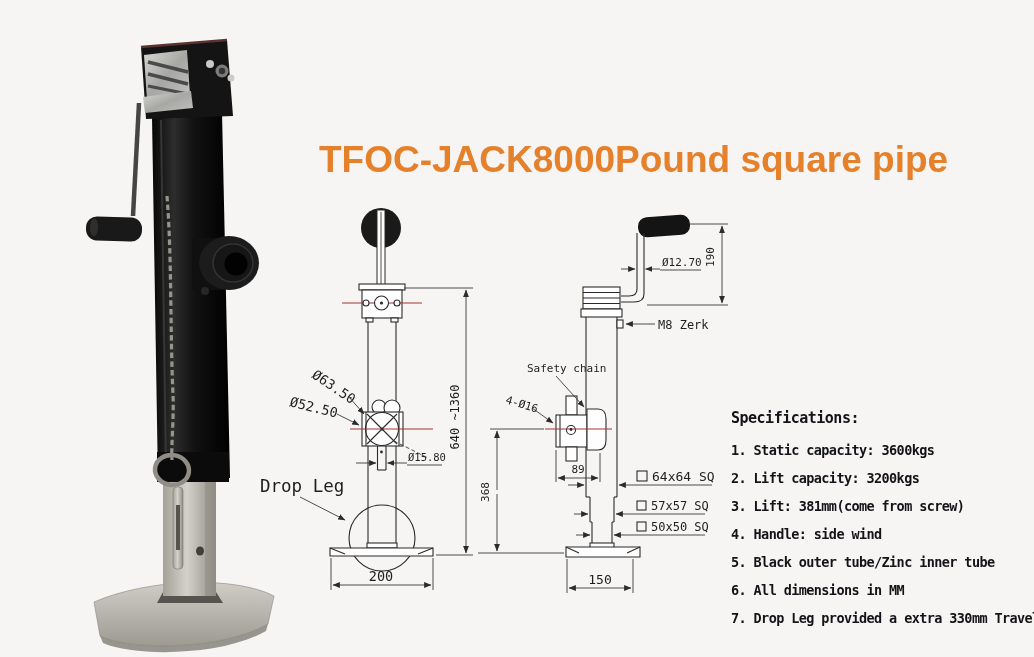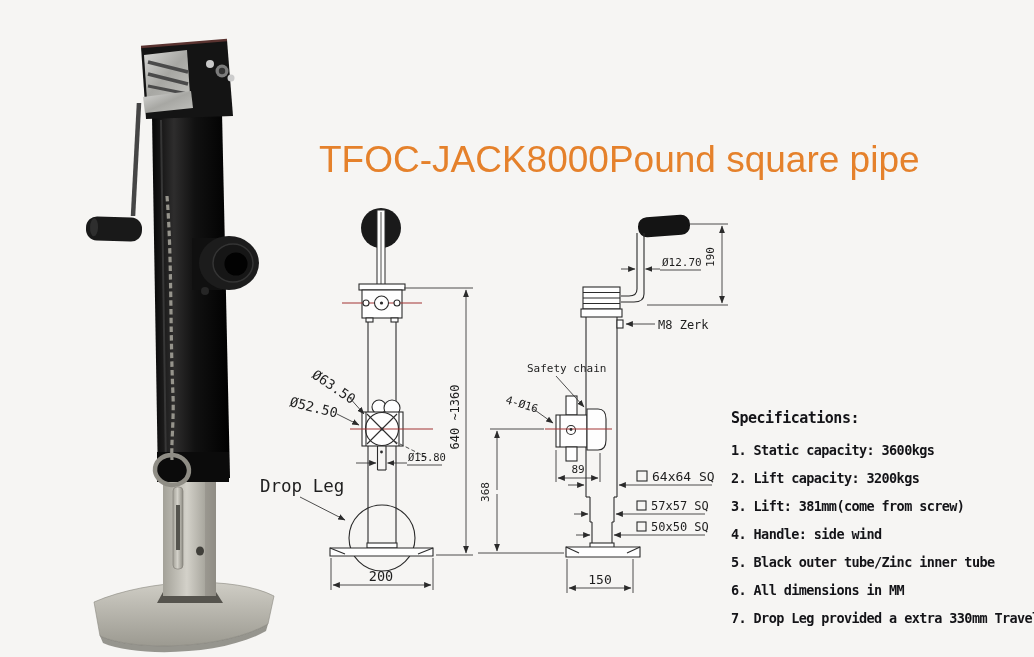--- a/index.html
+++ b/index.html
@@ -3,21 +3,21 @@
 <meta charset="utf-8">
 <style>
   html,body{margin:0;padding:0;}
   #stage{
     position:relative;width:1034px;height:657px;overflow:hidden;
     background:#f6f5f3;font-family:"DejaVu Sans Mono", monospace;
   }
   svg{position:absolute;left:0;top:0;}
   .title{
     position:absolute;left:319px;top:139px;white-space:nowrap;
-    font-family:"Liberation Sans", sans-serif;font-weight:normal;
+    font-family:"Liberation Sans", sans-serif;font-weight:bold;
     font-size:37px;letter-spacing:0px;color:#e5812b;
   }
   .specs{
     position:absolute;left:731px;top:409px;color:#141418;
   }
   .specs .head{font-size:15px;font-weight:bold;letter-spacing:-0.5px;margin-bottom:9px;}
   .specs .item{font-size:13.5px;letter-spacing:-0.6px;line-height:28px;white-space:nowrap;font-weight:bold;}
   text{fill:#1e1e1e;font-family:"DejaVu Sans Mono", monospace;}
   .ln{stroke:#2b2b2b;stroke-width:1.1;fill:none;}
   .thin{stroke:#3a3a3a;stroke-width:0.9;fill:none;}

